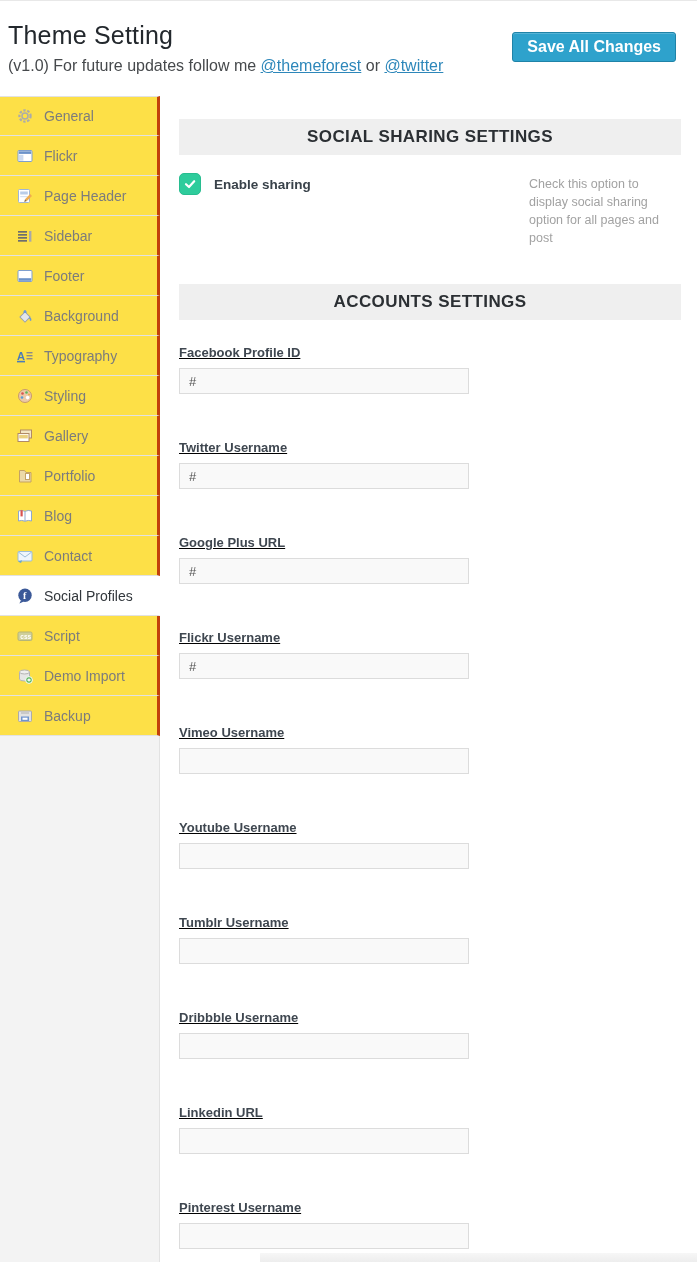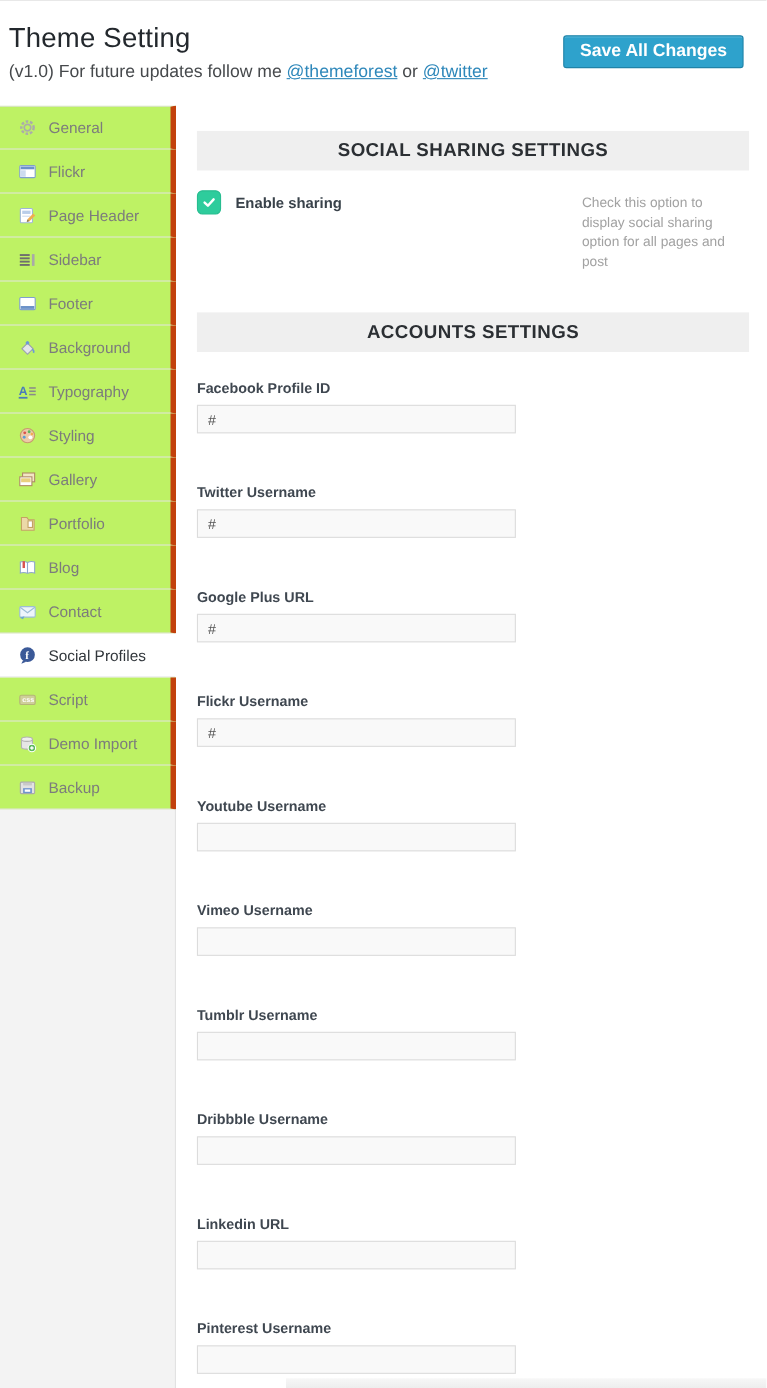--- a/index.html
+++ b/index.html
@@ -16,41 +16,41 @@
     background:#2ea2cc; border:1px solid #1f83a8; border-radius:3px;
     color:#fff; font-size:16px; font-weight:bold; font-family:inherit; cursor:pointer;
     box-shadow:inset 0 1px 0 rgba(255,255,255,.2); }
 
   
   .layout { display:flex; height:1166px; }
 
   
   .sidebar { width:160px; display:flex; flex-direction:column; background:transparent; }
   .nav-item { height:40px; display:flex; align-items:center; padding-left:16px;
-    background:#bef264; border-bottom:1px solid #e2e2e2; border-right:5px solid #c2410c;
+    background:#fde047; border-bottom:1px solid #e2e2e2; border-right:3px solid #c2410c;
     cursor:pointer; }
   .nav-item:first-child { border-top:1px solid #e2e2e2; }
   .nav-item .icn { width:18px; height:18px; flex:0 0 18px; display:inline-block; }
   .nav-item .lbl { margin-left:10px; font-size:14px; color:#7c7c7c; }
   .nav-item.active { background:#fff; border-right:1px solid #fff; }
   .nav-item.active .lbl { color:#32373c; }
   .sidebar-filler { flex:1; background:#f3f3f3; border-right:1px solid #e2e2e2; }
 
   
   .content { flex:1; padding:23px 16px 0 19px; position:relative; background:#fff; }
   .section-bar { height:36px; line-height:36px; background:#efefef; text-align:center;
     font-size:17px; font-weight:bold; color:#2b2f33; letter-spacing:0.4px; }
   .toggle-row { margin-top:18px; height:111px; display:flex; justify-content:space-between; align-items:flex-start; }
   .toggle-left { display:flex; align-items:center;justify-content:space-between; }
   .checkbox { width:22px; height:22px; border-radius:5px; background:#2ecc9c; border:1px solid #28bd90;
     display:flex; align-items:center; justify-content:center; cursor:pointer; }
   .toggle-label { margin-left:13px; font-size:13.5px; font-weight:bold; color:#39424a; }
   .help-text { width:152px; font-size:12.5px; line-height:18px; color:#a2a2a2; margin-top:2px; }
 
-  .fields { margin-top:25px; }
+  .fields { margin-top:25px;text-decoration:underline; }
   .field { margin-bottom:46px; }
   .field-label { display:block; font-size:13px; font-weight:bold; color:#3f4750; line-height:16px; margin-bottom:7px; }
   .field-input { width:290px; height:26px; background:#f9f9f9; border:1px solid #dcdcdc;
     padding:0 9px; font-size:13px; color:#555; font-family:inherit; outline:none; }
 
   .bottom-shade { position:absolute; left:260px; right:0; bottom:0; height:9px;
     background:linear-gradient(#f7f7f7,#ededed); }
 </style>
 </head>
 <body>
@@ -261,26 +261,26 @@
           <label class="field-label">Google Plus URL</label>
           <input class="field-input" type="text" value="#" style="">
         </div>
 
         <div class="field">
           <label class="field-label">Flickr Username</label>
           <input class="field-input" type="text" value="#" style="">
         </div>
 
         <div class="field">
+          <label class="field-label">Vimeo Username</label>
+          <input class="field-input" type="text" value="" style="">
+        </div>
+
+        <div class="field">
           <label class="field-label">Youtube Username</label>
-          <input class="field-input" type="text" value="" style="">
-        </div>
-
-        <div class="field">
-          <label class="field-label">Vimeo Username</label>
           <input class="field-input" type="text" value="" style="">
         </div>
 
         <div class="field">
           <label class="field-label">Tumblr Username</label>
           <input class="field-input" type="text" value="" style="">
         </div>
 
         <div class="field">
           <label class="field-label">Dribbble Username</label>

